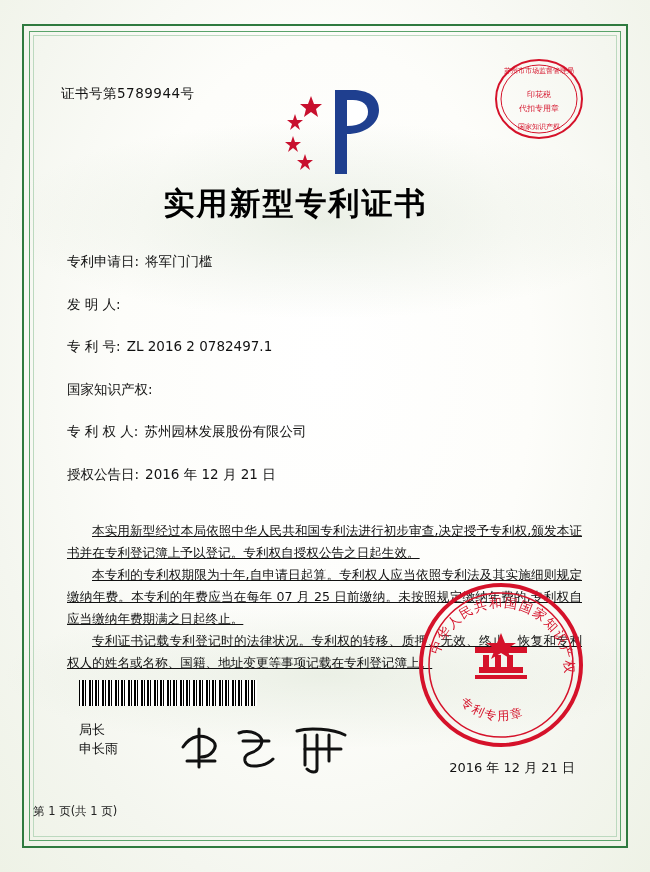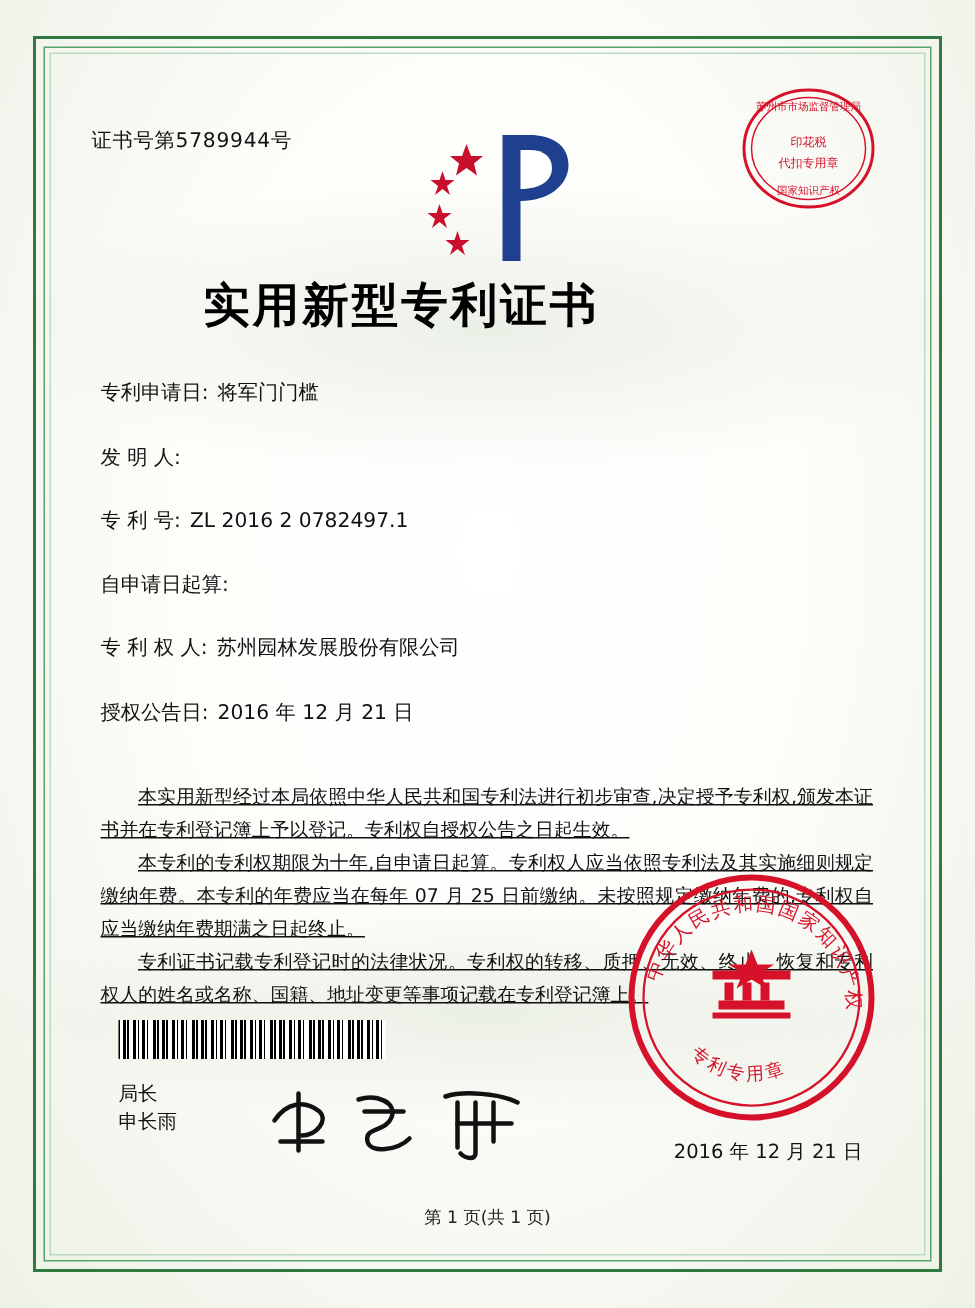--- a/index.html
+++ b/index.html
@@ -98,20 +98,21 @@
     position: absolute;
     top: 148px;
     left: 0;
     width: 469px;
     text-align: center;
     font-family: Liberation Sans, sans-serif;
     font-weight: bold;
     font-size: 31px;
     letter-spacing: 2px;
     color: #000;
+    padding-left: 28px;
   }
 
   .fields {
     position: absolute;
     top: 218px;
     left: 34px;
     width: 520px;
   }
   .field-row {
     display: flex;
@@ -196,21 +197,20 @@
     bottom: 60px;
     font-size: 13px;
     color: #111;
   }
 
   .page-footer {
     position: absolute;
     bottom: 18px;
     left: 0;
     width: 584px;
-    text-align: center;
     font-size: 11.5px;
     color: #222;
   }
 
   .emblem-star { fill: #c8102e; }
 </style>
 </head>
 <body>
 
 <div class="certificate">
@@ -257,21 +257,21 @@
         <span class="field-value">将军门门槛</span>
       </div>
       <div class="field-row">
         <span class="field-label">发 明 人:</span>
       </div>
       <div class="field-row">
         <span class="field-label">专 利 号:</span>
         <span class="field-value">ZL 2016 2 0782497.1</span>
       </div>
       <div class="field-row">
-        <span class="field-label">自申请日起算:</span>
+        <span class="field-label">国家知识产权:</span>
       </div>
       <div class="field-row">
         <span class="field-label">专 利 权 人:</span>
         <span class="field-value">苏州园林发展股份有限公司</span>
       </div>
       <div class="field-row">
         <span class="field-label">授权公告日:</span>
         <span class="field-value">2016 年 12 月 21 日</span>
       </div>
     </div>

